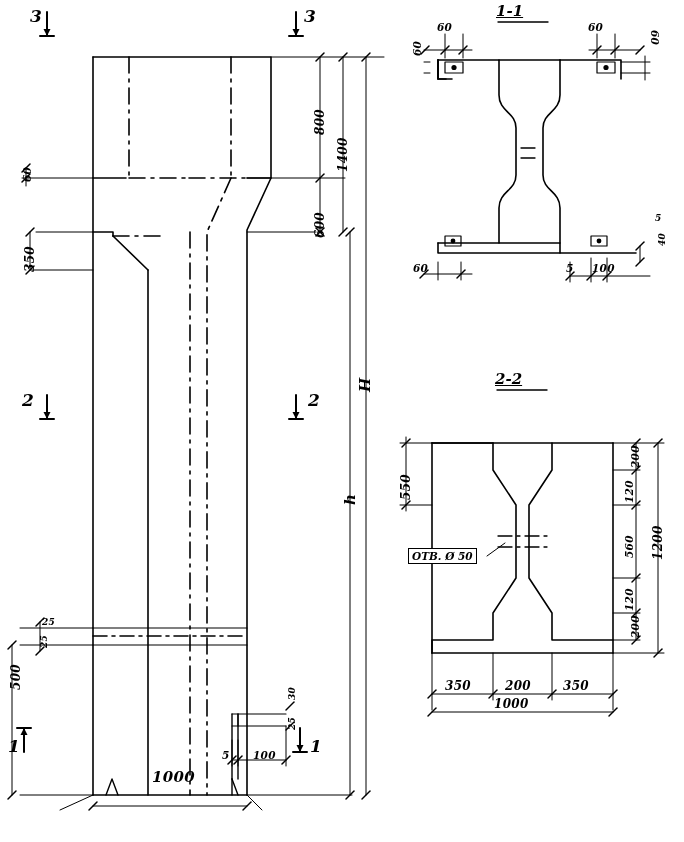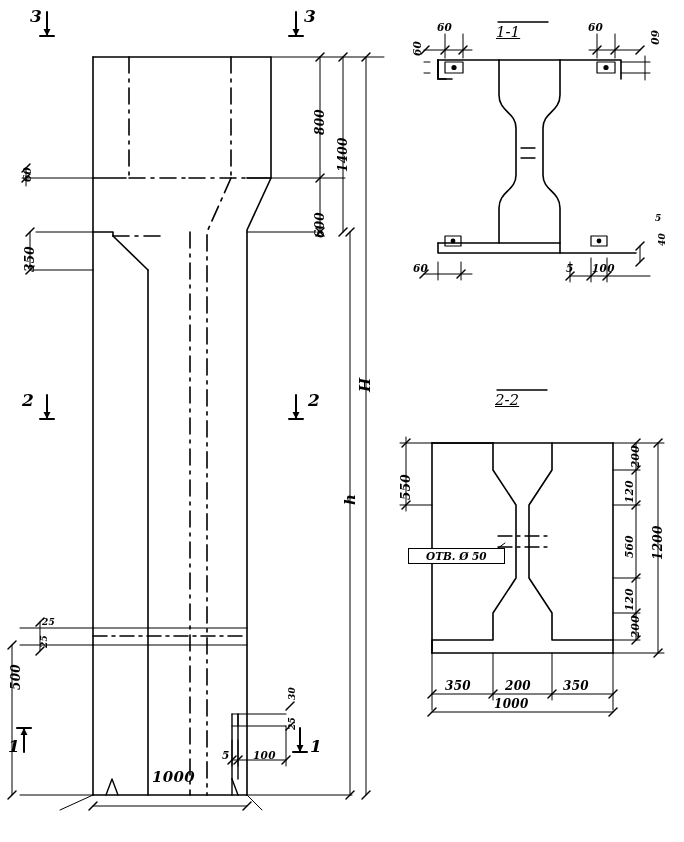--- a/index.html
+++ b/index.html
@@ -7,25 +7,25 @@
        font-family:"DejaVu Serif",serif;}
   #sheet{position:absolute;left:0;top:0;width:684px;height:842px;}
   .lbl{position:absolute;font-family:"DejaVu Serif",serif;font-weight:700;
        font-style:italic;font-size:12px;color:#000;white-space:nowrap;
        line-height:1;letter-spacing:0.3px;}
   .lbl.small{font-size:10.5px;}
   .lbl.tiny{font-size:9px;}
   .lbl.big{font-size:15px;}
   .rot90{transform:rotate(-90deg);transform-origin:left top;}
   .rot270{transform:rotate(90deg);transform-origin:left top;}
-  .sectitle{position:absolute;font-size:15px;font-weight:400;font-style:italic;
-            text-decoration:underline;font-family:"DejaVu Serif",serif;margin-top:21px;}
+  .sectitle{position:absolute;font-size:15px;font-weight:700;font-style:italic;
+            text-decoration:underline;font-family:"DejaVu Serif",serif;}
   .viewmark{position:absolute;font-size:17px;font-weight:700;font-style:italic;
             font-family:"DejaVu Serif",serif;}
-  .boxlbl{position:absolute;border:1.4px solid #000;padding:1px 17px;
+  .boxlbl{position:absolute;border:1.4px solid #000;padding:1px 3px;
           font-size:10.5px;font-weight:700;font-style:italic;background:#fff;
           font-family:"DejaVu Serif",serif;white-space:nowrap;}
 </style>
 </head>
 <body>
 
 <svg id="sheet" viewBox="0 0 684 842" xmlns="http://www.w3.org/2000/svg">
   <g fill="none" stroke="#000" stroke-width="1.6" stroke-linecap="round" stroke-linejoin="round">
 
     <path d="M93,57 L271,57 L271,178 L247,178"></path>

